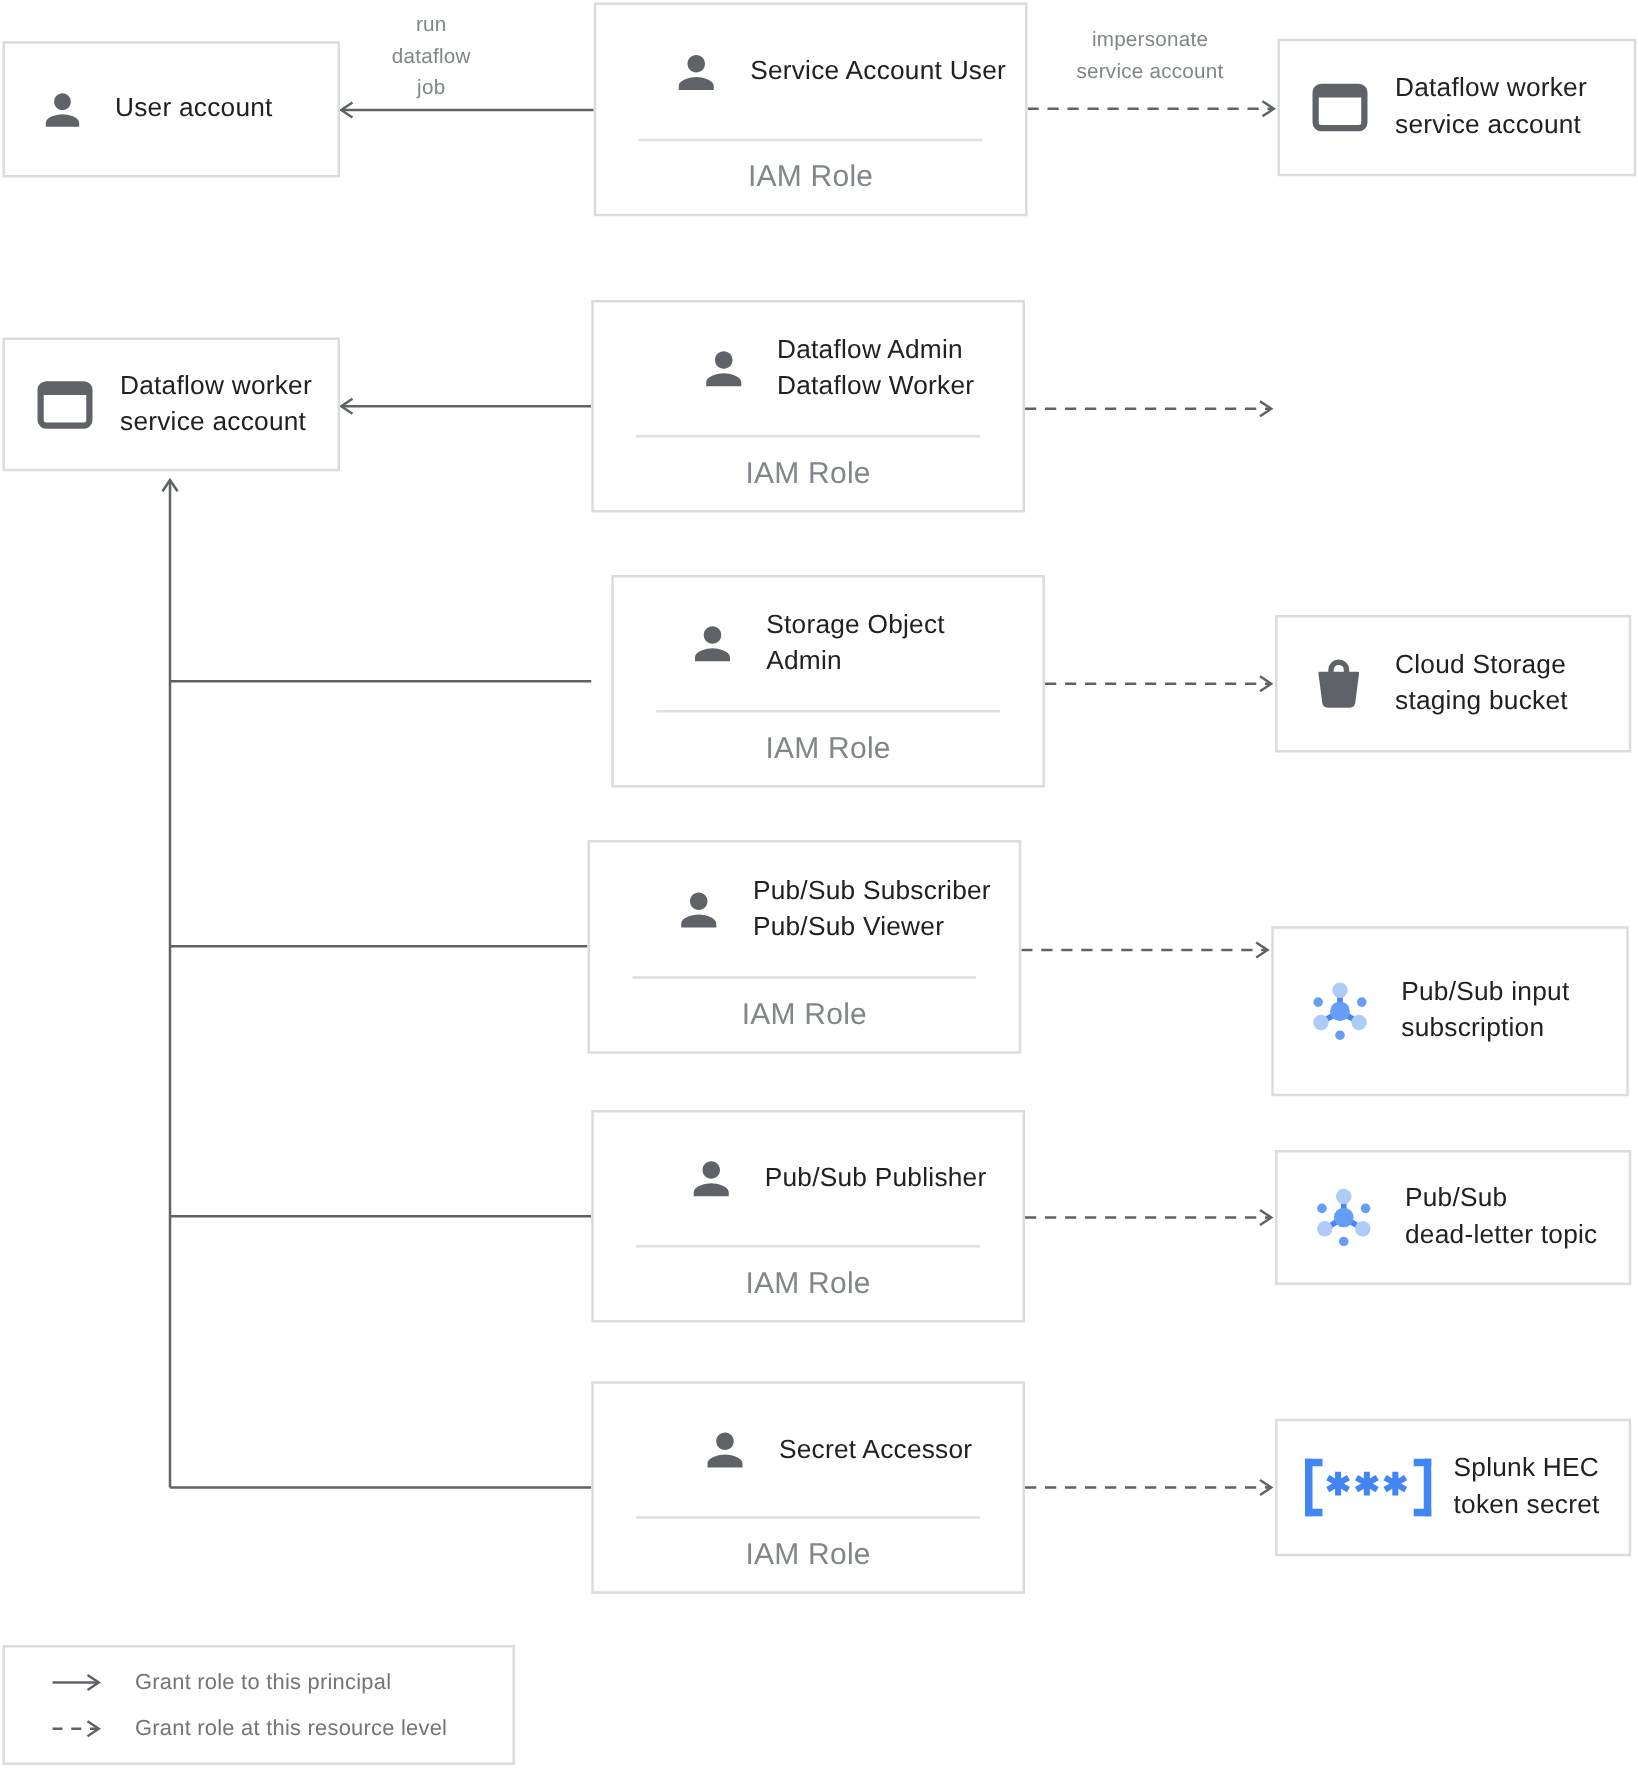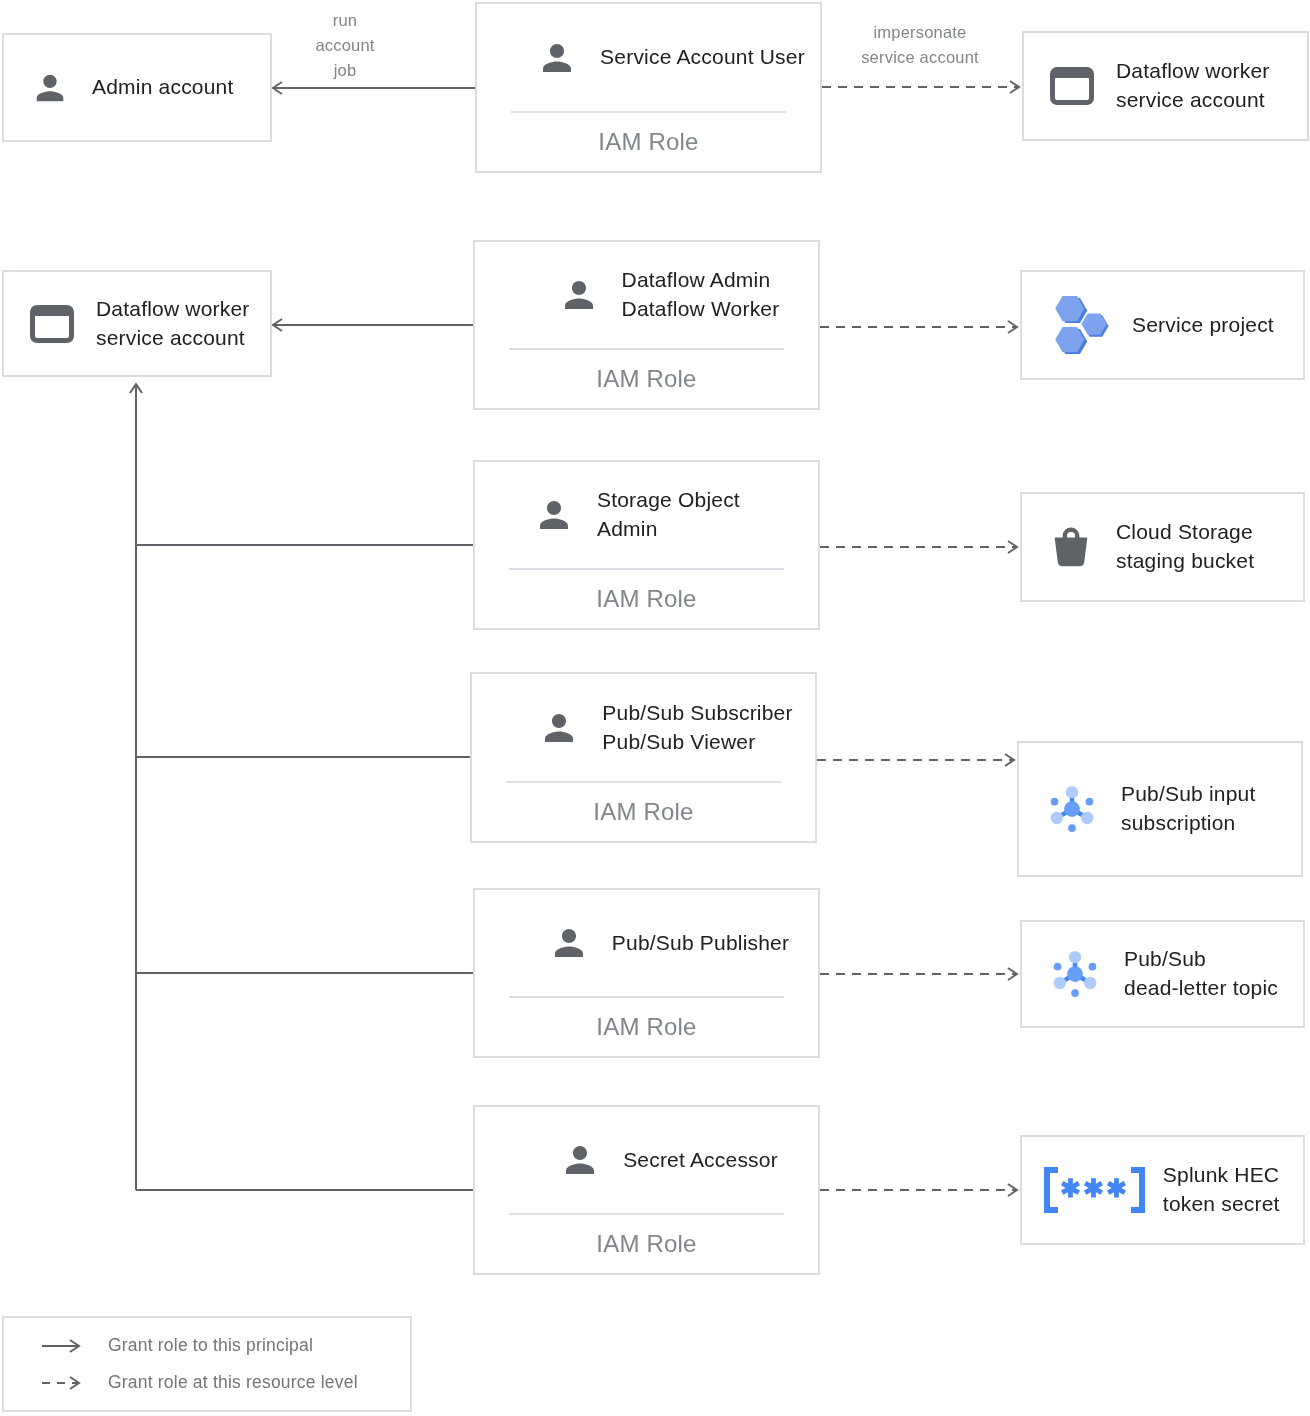--- a/index.html
+++ b/index.html
@@ -70,32 +70,32 @@
         <path d="M820 327 H1016" marker-end="url(#arrowhead)"></path>
         <path d="M820 547 H1016" marker-end="url(#arrowhead)"></path>
         <path d="M817 760 H1013" marker-end="url(#arrowhead)"></path>
         <path d="M820 974 H1016" marker-end="url(#arrowhead)"></path>
         <path d="M820 1190 H1016" marker-end="url(#arrowhead)"></path>
       </g>
     </g>
   </svg>
 
   <div class="edge-label" style="left:285px; top:8px; width:120px;">run
-account
+dataflow
 job</div>
   <div class="edge-label" style="left:839px; top:20px; width:162px;">impersonate
 service account</div>
 
   <div class="box hbox" style="left:2px; top:33px; width:270px; height:109px;">
     <span class="icon">
       <svg width="40" height="40" viewBox="0 0 24 24" fill="#5f6368">
           <path d="M12 12c2.21 0 4-1.79 4-4s-1.79-4-4-4-4 1.79-4 4 1.79 4 4 4zm0 2c-2.67 0-8 1.34-8 4v2h16v-2c0-2.66-5.33-4-8-4z"></path>
         </svg>
     </span>
-    <div class="label">Admin account</div>
+    <div class="label">User account</div>
   </div>
 
   <div class="box role" style="left:475px; top:2px; width:347px; height:171px;">
     <div class="role-top">
       <span class="icon">
         <svg width="42" height="42" viewBox="0 0 24 24" fill="#5f6368">
             <path d="M12 12c2.21 0 4-1.79 4-4s-1.79-4-4-4-4 1.79-4 4 1.79 4 4 4zm0 2c-2.67 0-8 1.34-8 4v2h16v-2c0-2.66-5.33-4-8-4z"></path>
           </svg>
       </span>
       <div class="label">Service Account User</div>
@@ -127,37 +127,22 @@
             <path d="M12 12c2.21 0 4-1.79 4-4s-1.79-4-4-4-4 1.79-4 4 1.79 4 4 4zm0 2c-2.67 0-8 1.34-8 4v2h16v-2c0-2.66-5.33-4-8-4z"></path>
           </svg>
       </span>
       <div class="label">Dataflow Admin
 Dataflow Worker</div>
     </div>
     <div class="divider"></div>
     <div class="role-footer">IAM Role</div>
   </div>
 
-  <div class="box hbox" style="left:1020px; top:270px; width:285px; height:110px;">
-    <span class="icon">
-      <svg width="62" height="62" viewBox="0 0 64 64">
-        <g>
-          <polygon points="10.5,17 18,4 33,4 40.5,17 33,30 18,30" fill="#4a7de2"></polygon>
-          <polygon points="7.5,15 15,2 30,2 37.5,15 30,28 15,28" fill="#7da3ee"></polygon>
-          <polygon points="10.5,49 18,36 33,36 40.5,49 33,62 18,62" fill="#4a7de2"></polygon>
-          <polygon points="7.5,47 15,34 30,34 37.5,47 30,60 15,60" fill="#7da3ee"></polygon>
-          <polygon points="36.5,33 43,22 56,22 62.5,33 56,44 43,44" fill="#4a7de2"></polygon>
-          <polygon points="34.5,31 41,20 54,20 60.5,31 54,42 41,42" fill="#7da3ee"></polygon>
-        </g>
-      </svg>
-    </span>
-    <div class="label">Service project</div>
-  </div>
-
-  <div class="box role" style="left:473px; top:460px; width:347px; height:170px;">
+
+  <div class="box role" style="left:489px; top:460px; width:347px; height:170px;">
     <div class="role-top">
       <span class="icon">
         <svg width="42" height="42" viewBox="0 0 24 24" fill="#5f6368">
             <path d="M12 12c2.21 0 4-1.79 4-4s-1.79-4-4-4-4 1.79-4 4 1.79 4 4 4zm0 2c-2.67 0-8 1.34-8 4v2h16v-2c0-2.66-5.33-4-8-4z"></path>
           </svg>
       </span>
       <div class="label">Storage Object Admin</div>
     </div>
     <div class="divider"></div>
     <div class="role-footer">IAM Role</div>

